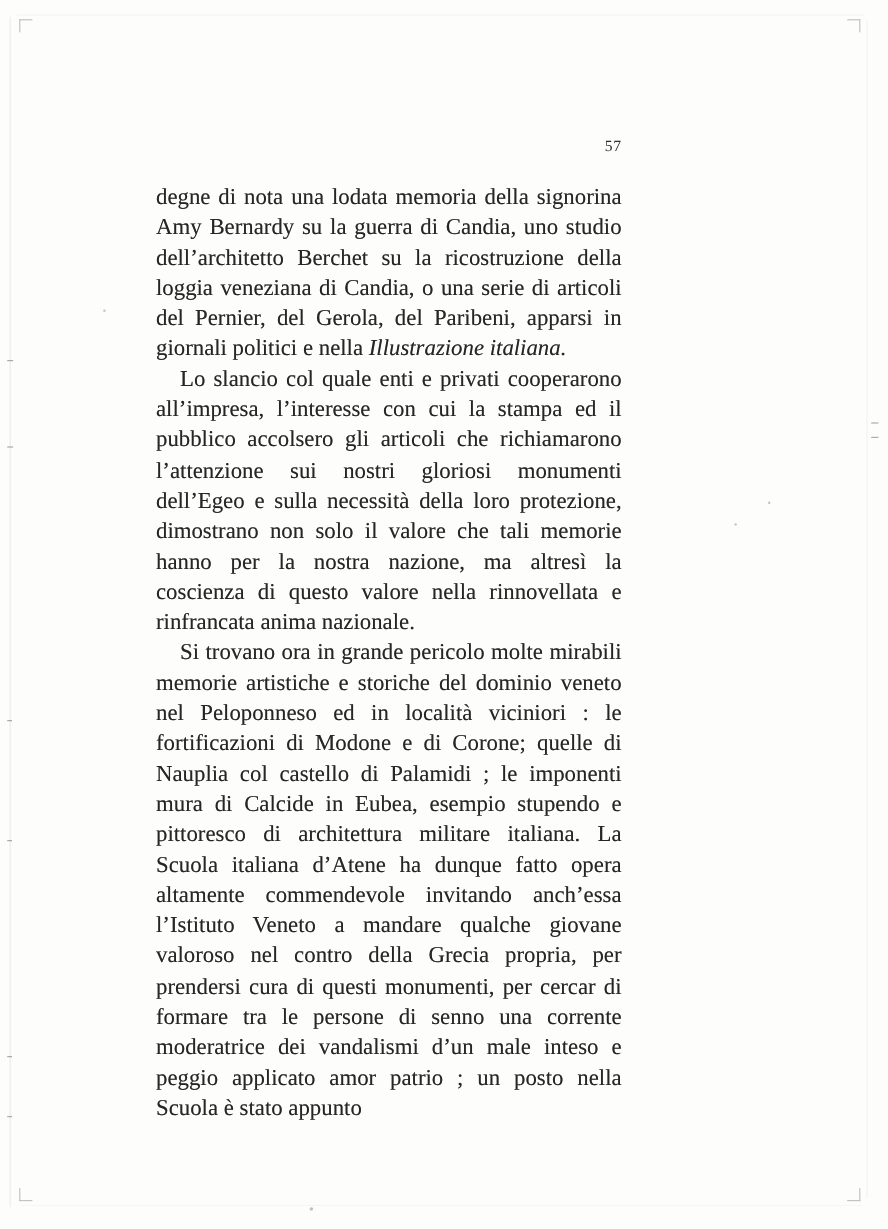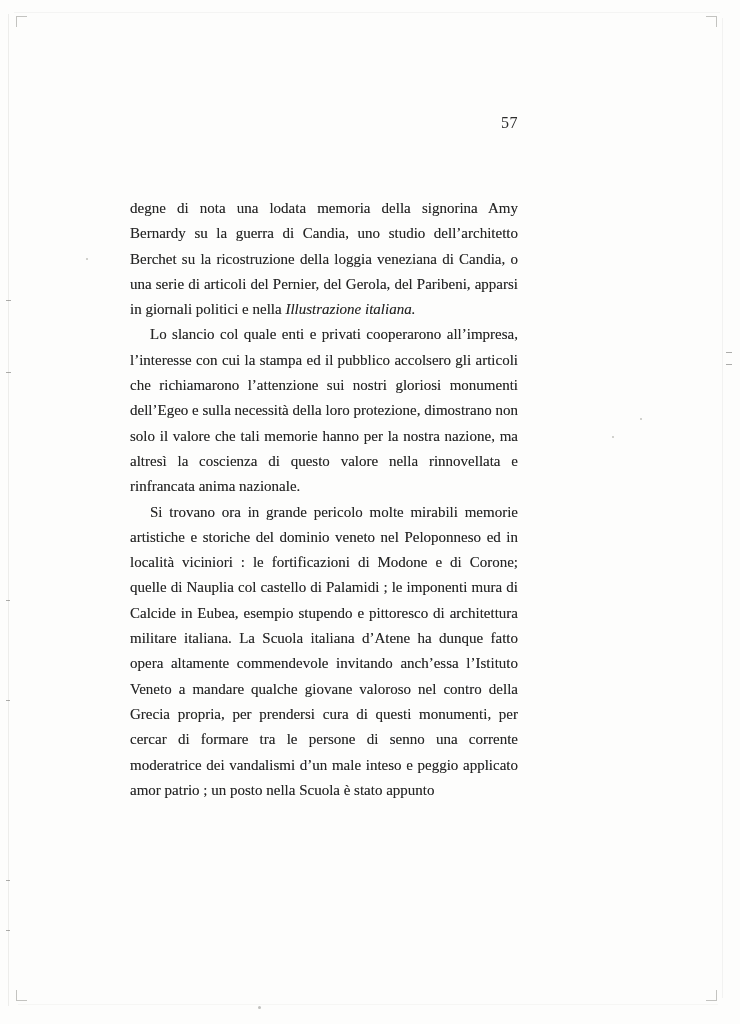--- a/index.html
+++ b/index.html
@@ -54,36 +54,35 @@
     background: #9a9a94;
     border-radius: 50%;
     opacity: .6;
   }
 
   
   #page-number {
     position: absolute;
     right: 222px;
     top: 114px;
-    font-size: 16px;
+    font-size: 13px;
     color: #2c2c2c;
     letter-spacing: .5px;
   }
 
   #text-block {
     position: absolute;
     left: 130px;
     top: 152px;
     width: 388px;
     color: #262626;
-    font-size: 15px;
+    font-size: 19px;
     line-height: 25.3px;
     text-align: justify;
     text-justify: inter-word;
-    margin-top: 44px;
   }
 
   .para {
     margin: 0;
     text-indent: 0;
   }
   .para + .para {
     margin-top: 0;
   }
   .para.indented {

